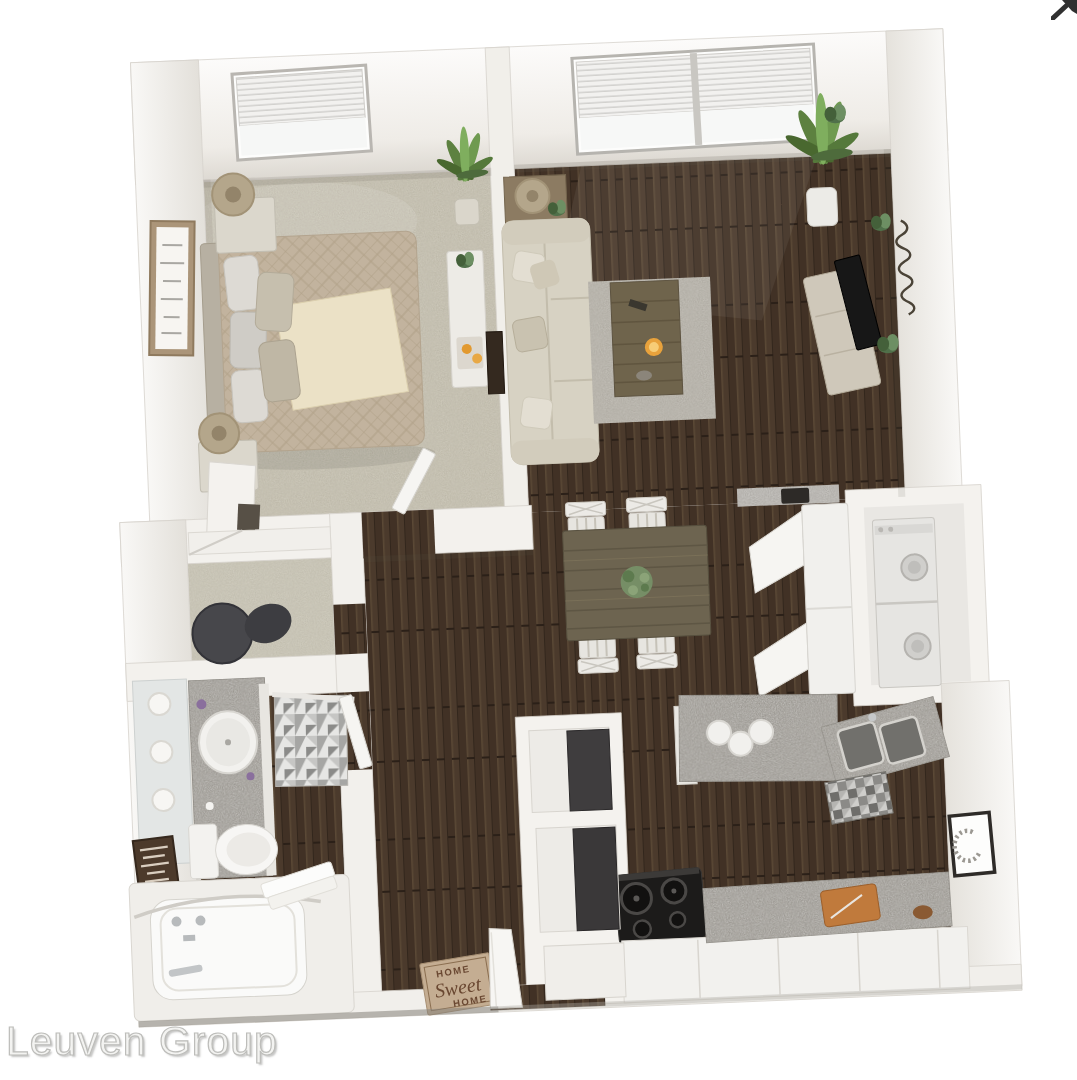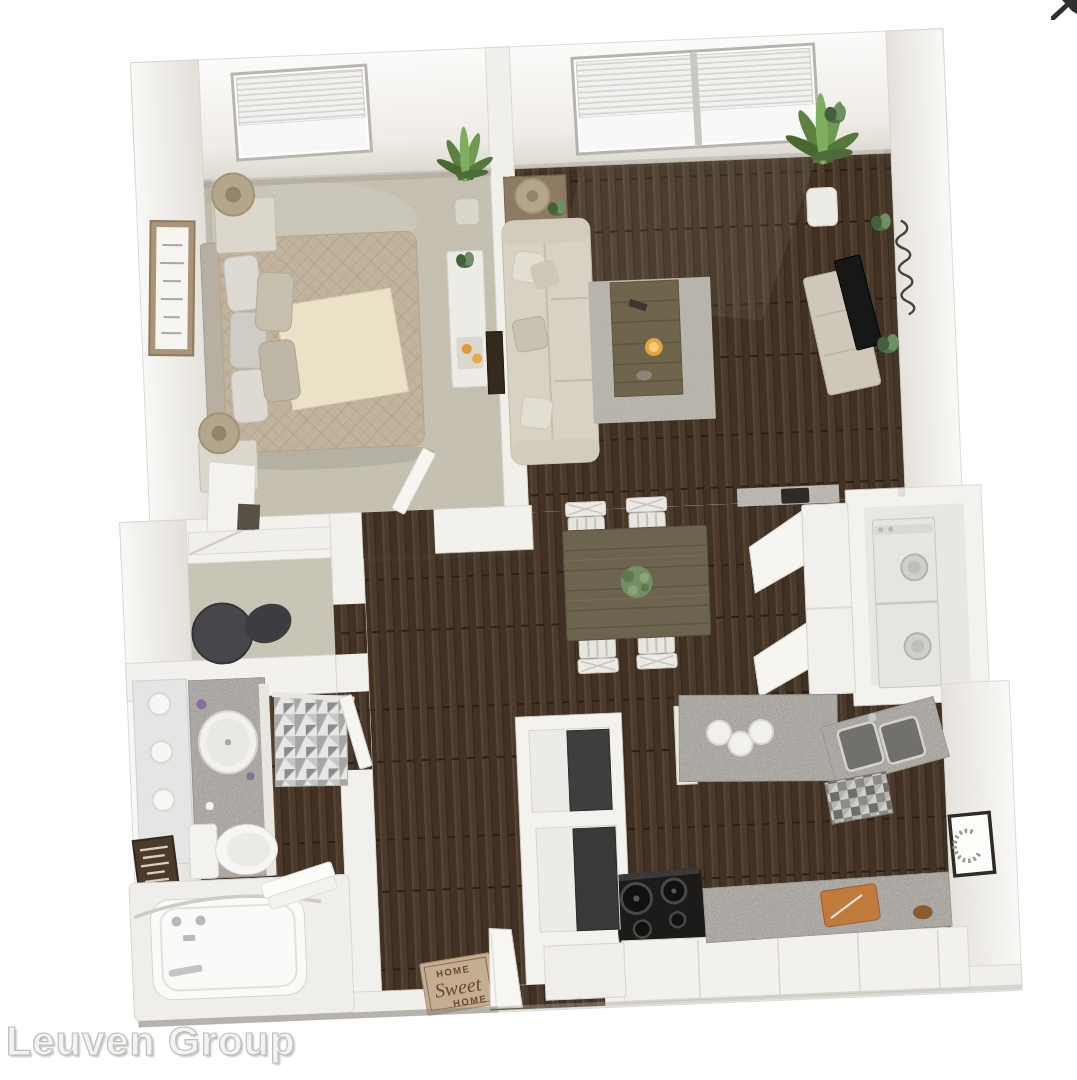--- a/index.html
+++ b/index.html
@@ -1,19 +1,19 @@
 <!DOCTYPE html>
 <html><head>
 <meta charset="utf-8">
 <style>
   html,body{margin:0;padding:0;}
   body{width:1077px;height:1080px;overflow:hidden;background:#ffffff;position:relative;
        font-family:"Liberation Sans",sans-serif;}
   .scene{position:absolute;left:0;top:0;width:1077px;height:1080px;}
-  .watermark{position:absolute;left:6px;top:1018px;font-size:41px;font-weight:700;
+  .watermark{position:absolute;left:6px;top:1018px;font-size:41px;font-weight:400;
     letter-spacing:1px;color:#f3f3f1;-webkit-text-stroke:1.2px #bdbdba;
     text-shadow:2px 2px 2px rgba(125,125,122,.45), -1px -1px 0 #ffffff;
     font-family:"Liberation Sans",sans-serif;user-select:none;}
   .arrow-ico{position:absolute;right:0;top:0;width:26px;height:20px;}
   .mat-small{font:bold 9.5px "Liberation Sans",sans-serif;fill:#6a4832;letter-spacing:1.5px;}
   .mat-script{font:italic 20px "Liberation Serif",serif;fill:#6a4832;}
 </style>
 </head>
 <body>
 

